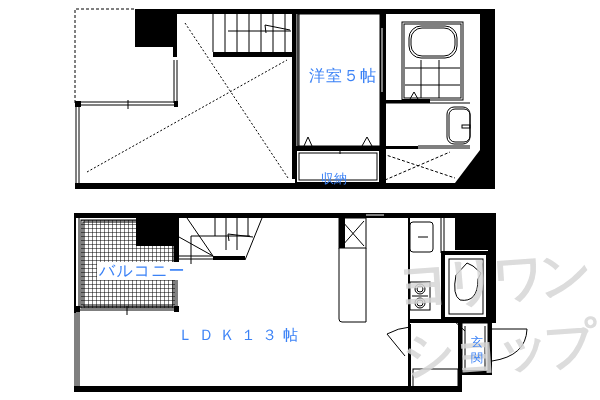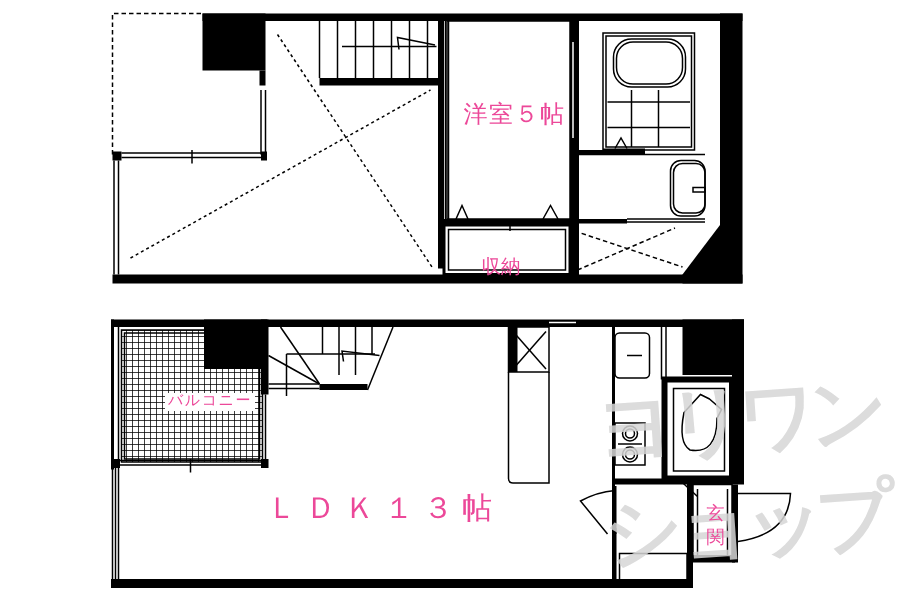--- a/index.html
+++ b/index.html
@@ -1,24 +1,24 @@
 <!DOCTYPE html>
 <html><head>
 <meta charset="utf-8">
 <style>
   html, body { margin: 0; padding: 0; background: #ffffff; }
   body { width: 600px; height: 400px; position: relative; overflow: hidden;
          font-family: "DejaVu Sans", sans-serif; }
   #plan { position: absolute; left: 0; top: 0; width: 600px; height: 400px; }
-  .lbl { position: absolute; font-family: "DejaVu Sans", sans-serif; color: #ec4899;
+  .lbl { position: absolute; font-family: "DejaVu Sans", sans-serif; color: #3b82f6;
          white-space: nowrap; line-height: 1; }
   .room-upper { left: 309px; top: 68px; font-size: 16px; letter-spacing: 1px; }
   .storage { left: 321px; top: 172px; font-size: 13px; }
-  .balcony { left: 110px; top: 262px; font-size: 10px; background: #fff; padding: 1px 2px; letter-spacing: 1px; }
-  .ldk { left: 178px; top: 328px; font-size: 20px; letter-spacing: 6px; }
+  .balcony { left: 97px; top: 262px; font-size: 16px; background: #fff; padding: 1px 2px; letter-spacing: 1px; }
+  .ldk { left: 178px; top: 328px; font-size: 15px; letter-spacing: 6px; }
   .entry { left: 470px; top: 334px; font-size: 12px; width: 14px; text-align: center; line-height: 16px; }
   .wm { position: absolute; left: 400px; top: 245px; font-size: 52px; font-weight: bold;
         color: #d6d6d6; transform: rotate(-4deg); letter-spacing: -6px; opacity: 0.85; }
 </style>
 </head>
 <body>
 
 <svg id="plan" viewBox="0 0 600 400" xmlns="http://www.w3.org/2000/svg">
 
   <g stroke="#000" fill="none">

